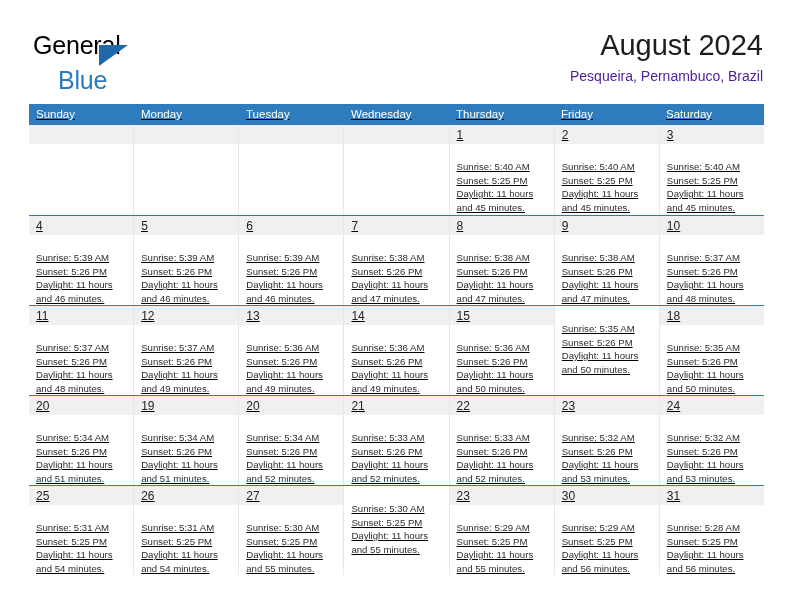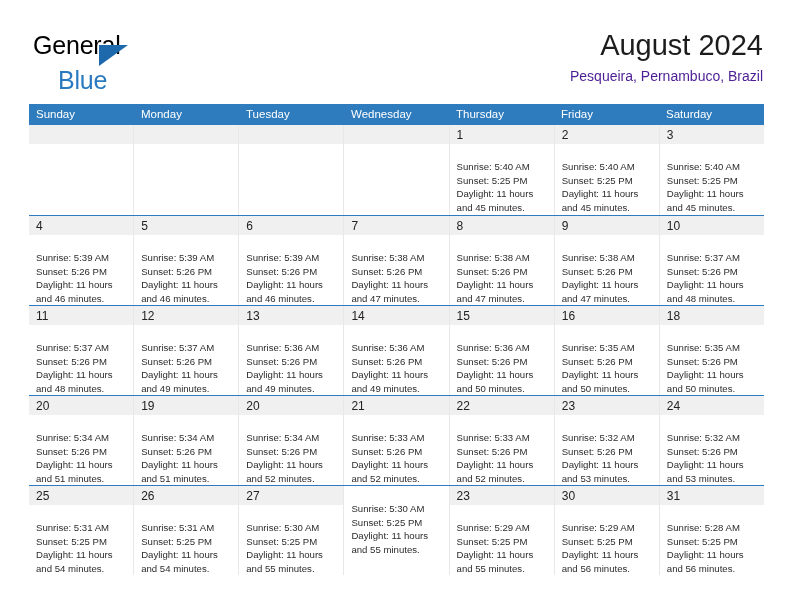--- a/index.html
+++ b/index.html
@@ -83,20 +83,21 @@
     line-height: 17px;
     white-space: nowrap;
   }
 
   
   .calendar {
     position: absolute;
     left: 29px;
     top: 104px;
     width: 735px;
+    text-decoration: underline;
   }
   .weekdays {
     display: flex;
     background: #2e7cbd;
     height: 21px;
   }
   .weekday {
     flex: 1 1 0;
     color: #ffffff;
     font-size: 11.5px;
@@ -319,21 +320,20 @@
           <div class="day">
             <div class="day-num-band"><span class="day-num">15</span></div>
             <div class="day-info">
               <div>Sunrise: 5:36 AM</div>
               <div>Sunset: 5:26 PM</div>
               <div>Daylight: 11 hours</div>
               <div>and 50 minutes.</div>
             </div>
           </div>
           <div class="day">
-            <div class="day-num-band"><span class="day-num">16</span></div>
             <div class="day-info">
               <div>Sunrise: 5:35 AM</div>
               <div>Sunset: 5:26 PM</div>
               <div>Daylight: 11 hours</div>
               <div>and 50 minutes.</div>
             </div>
           </div>
           <div class="day">
             <div class="day-num-band"><span class="day-num">18</span></div>
             <div class="day-info">

